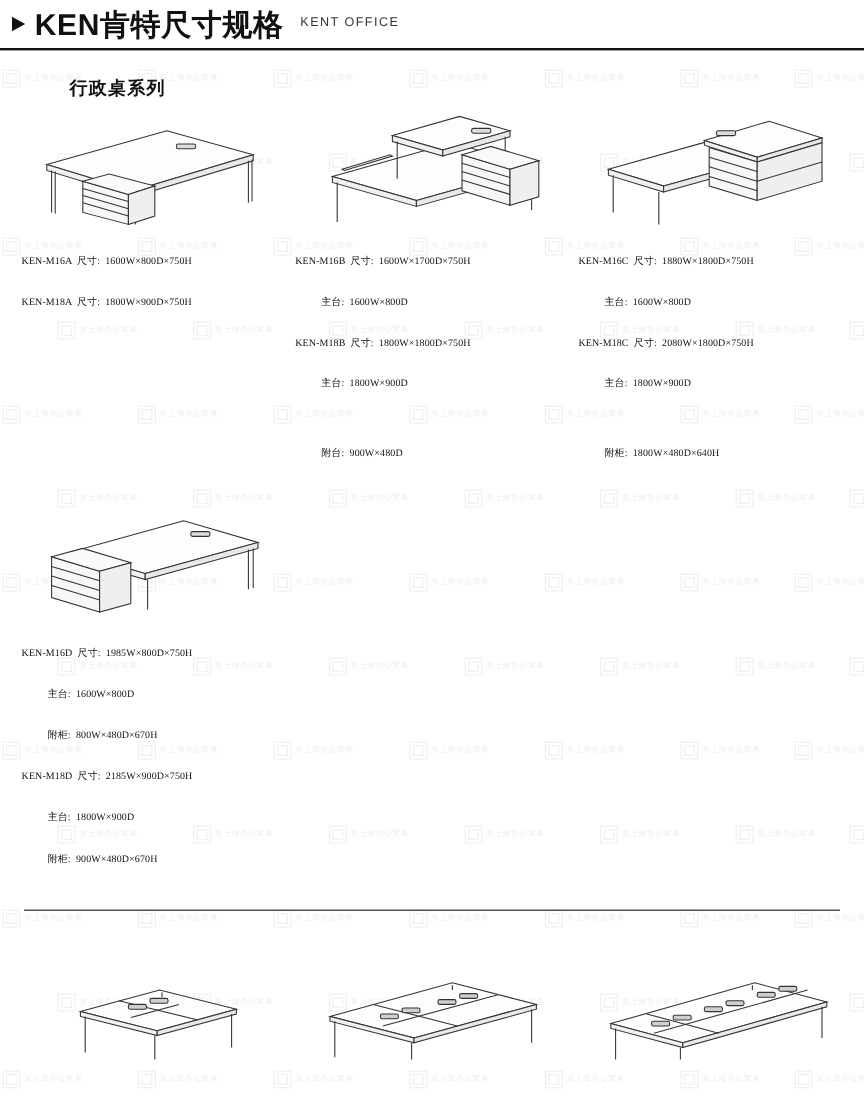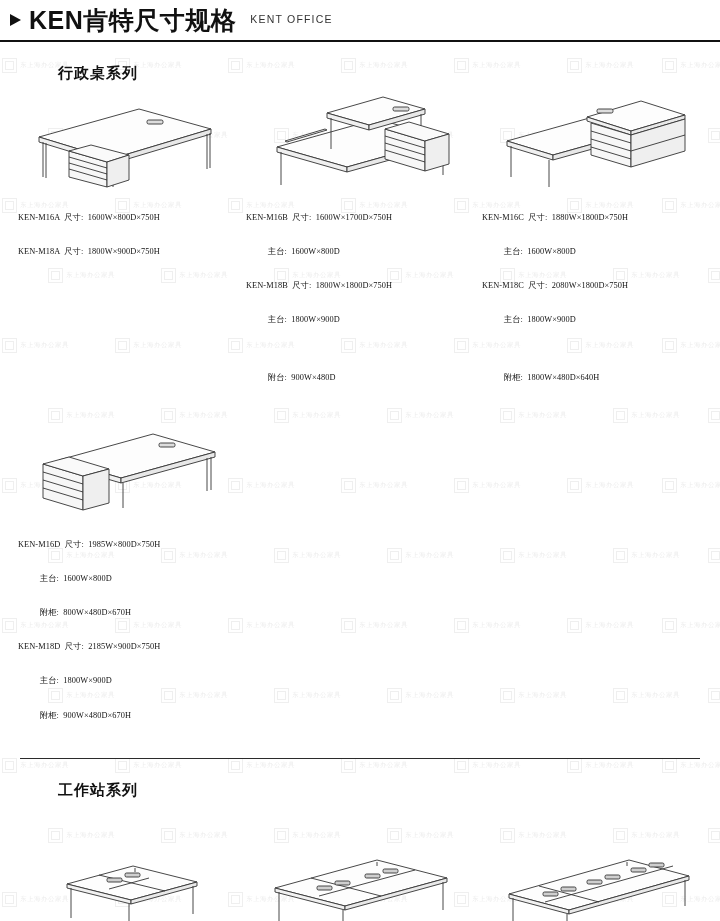--- a/index.html
+++ b/index.html
@@ -604,21 +604,20 @@
         <span class="ln">          附柜:  900W×480D×670H</span>
       </div>
     </div>
     <div class="cell" style="flex:0 0 66.66%;"></div>
   </div>
 </div>
 
 <div class="divider"></div>
 
 <div class="section">
-  <div class="section-title">工作站系列</div>
 
   <div class="row" style="margin-top:16px;">
 
     <div class="cell">
       <div class="art">
         <svg width="190" height="110" viewBox="0 0 190 110">
           <g fill="none" stroke="#333" stroke-width="0.9">
             <polygon points="38,68 104,50 168,66 102,84" fill="#fdfdfd"></polygon>
             <polygon points="38,68 102,84 102,88 38,72" fill="#f1f1f1"></polygon>
             <polygon points="102,84 168,66 168,70 102,88" fill="#e9e9e9"></polygon>

